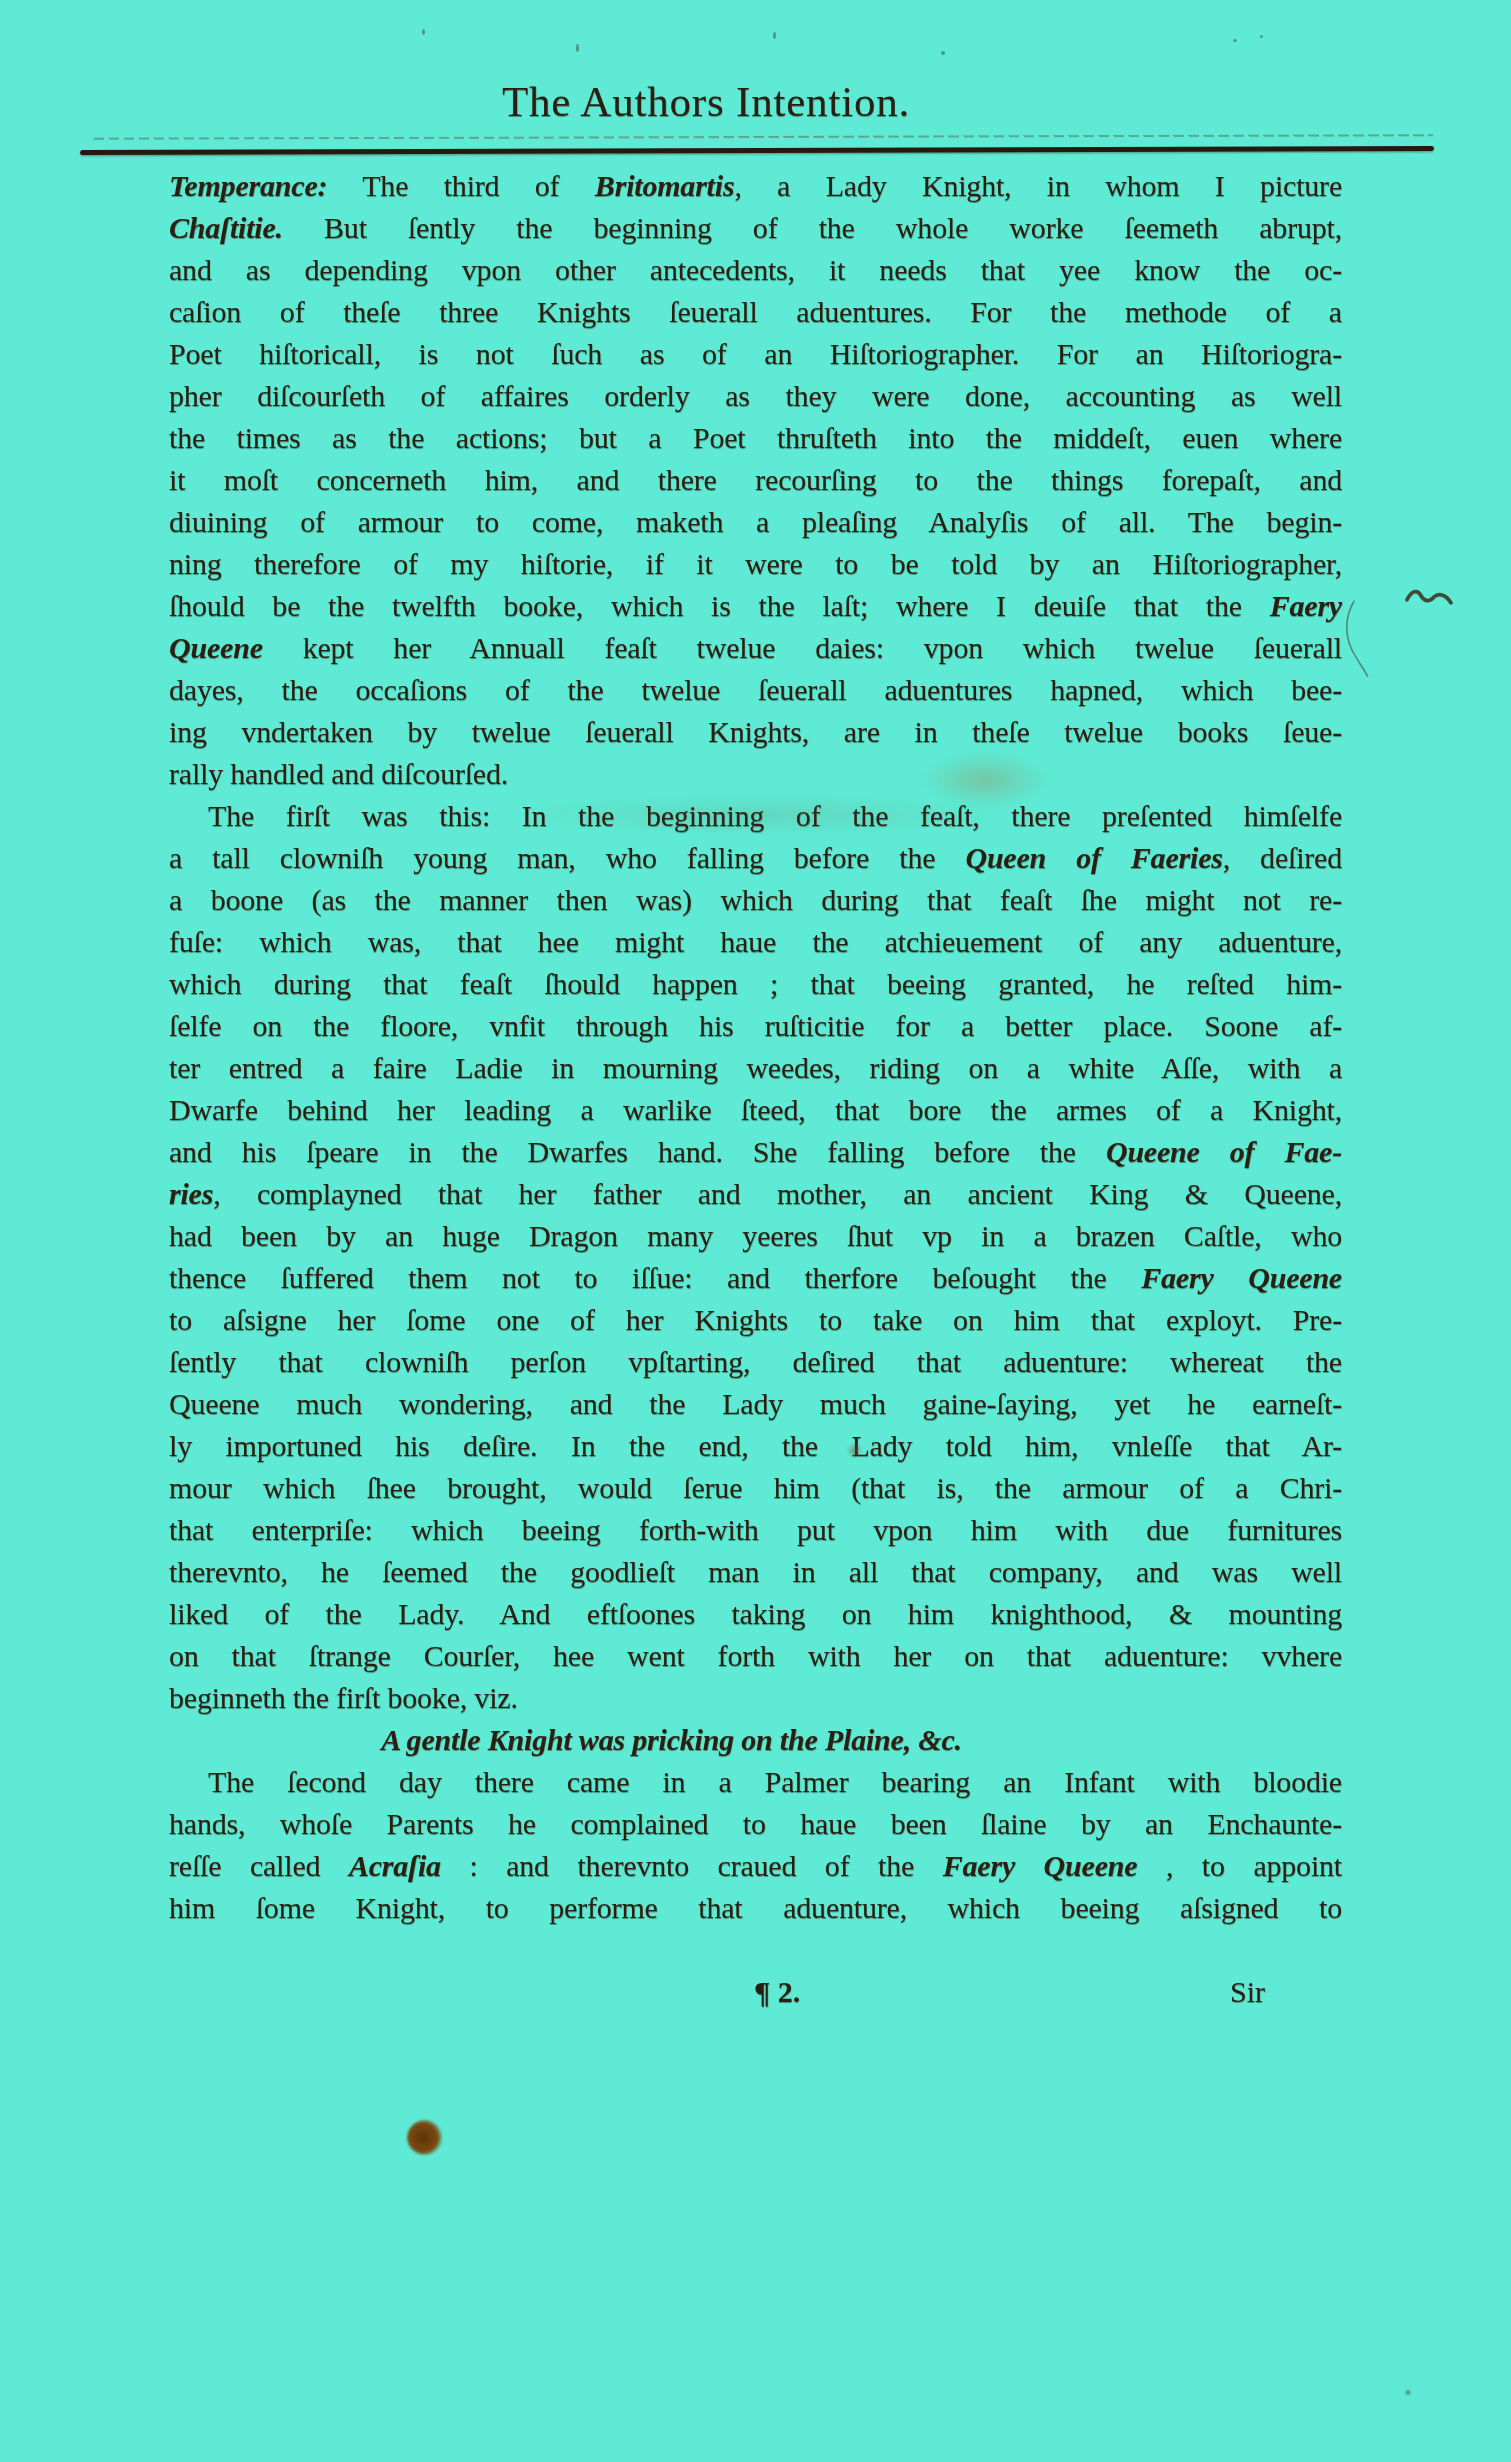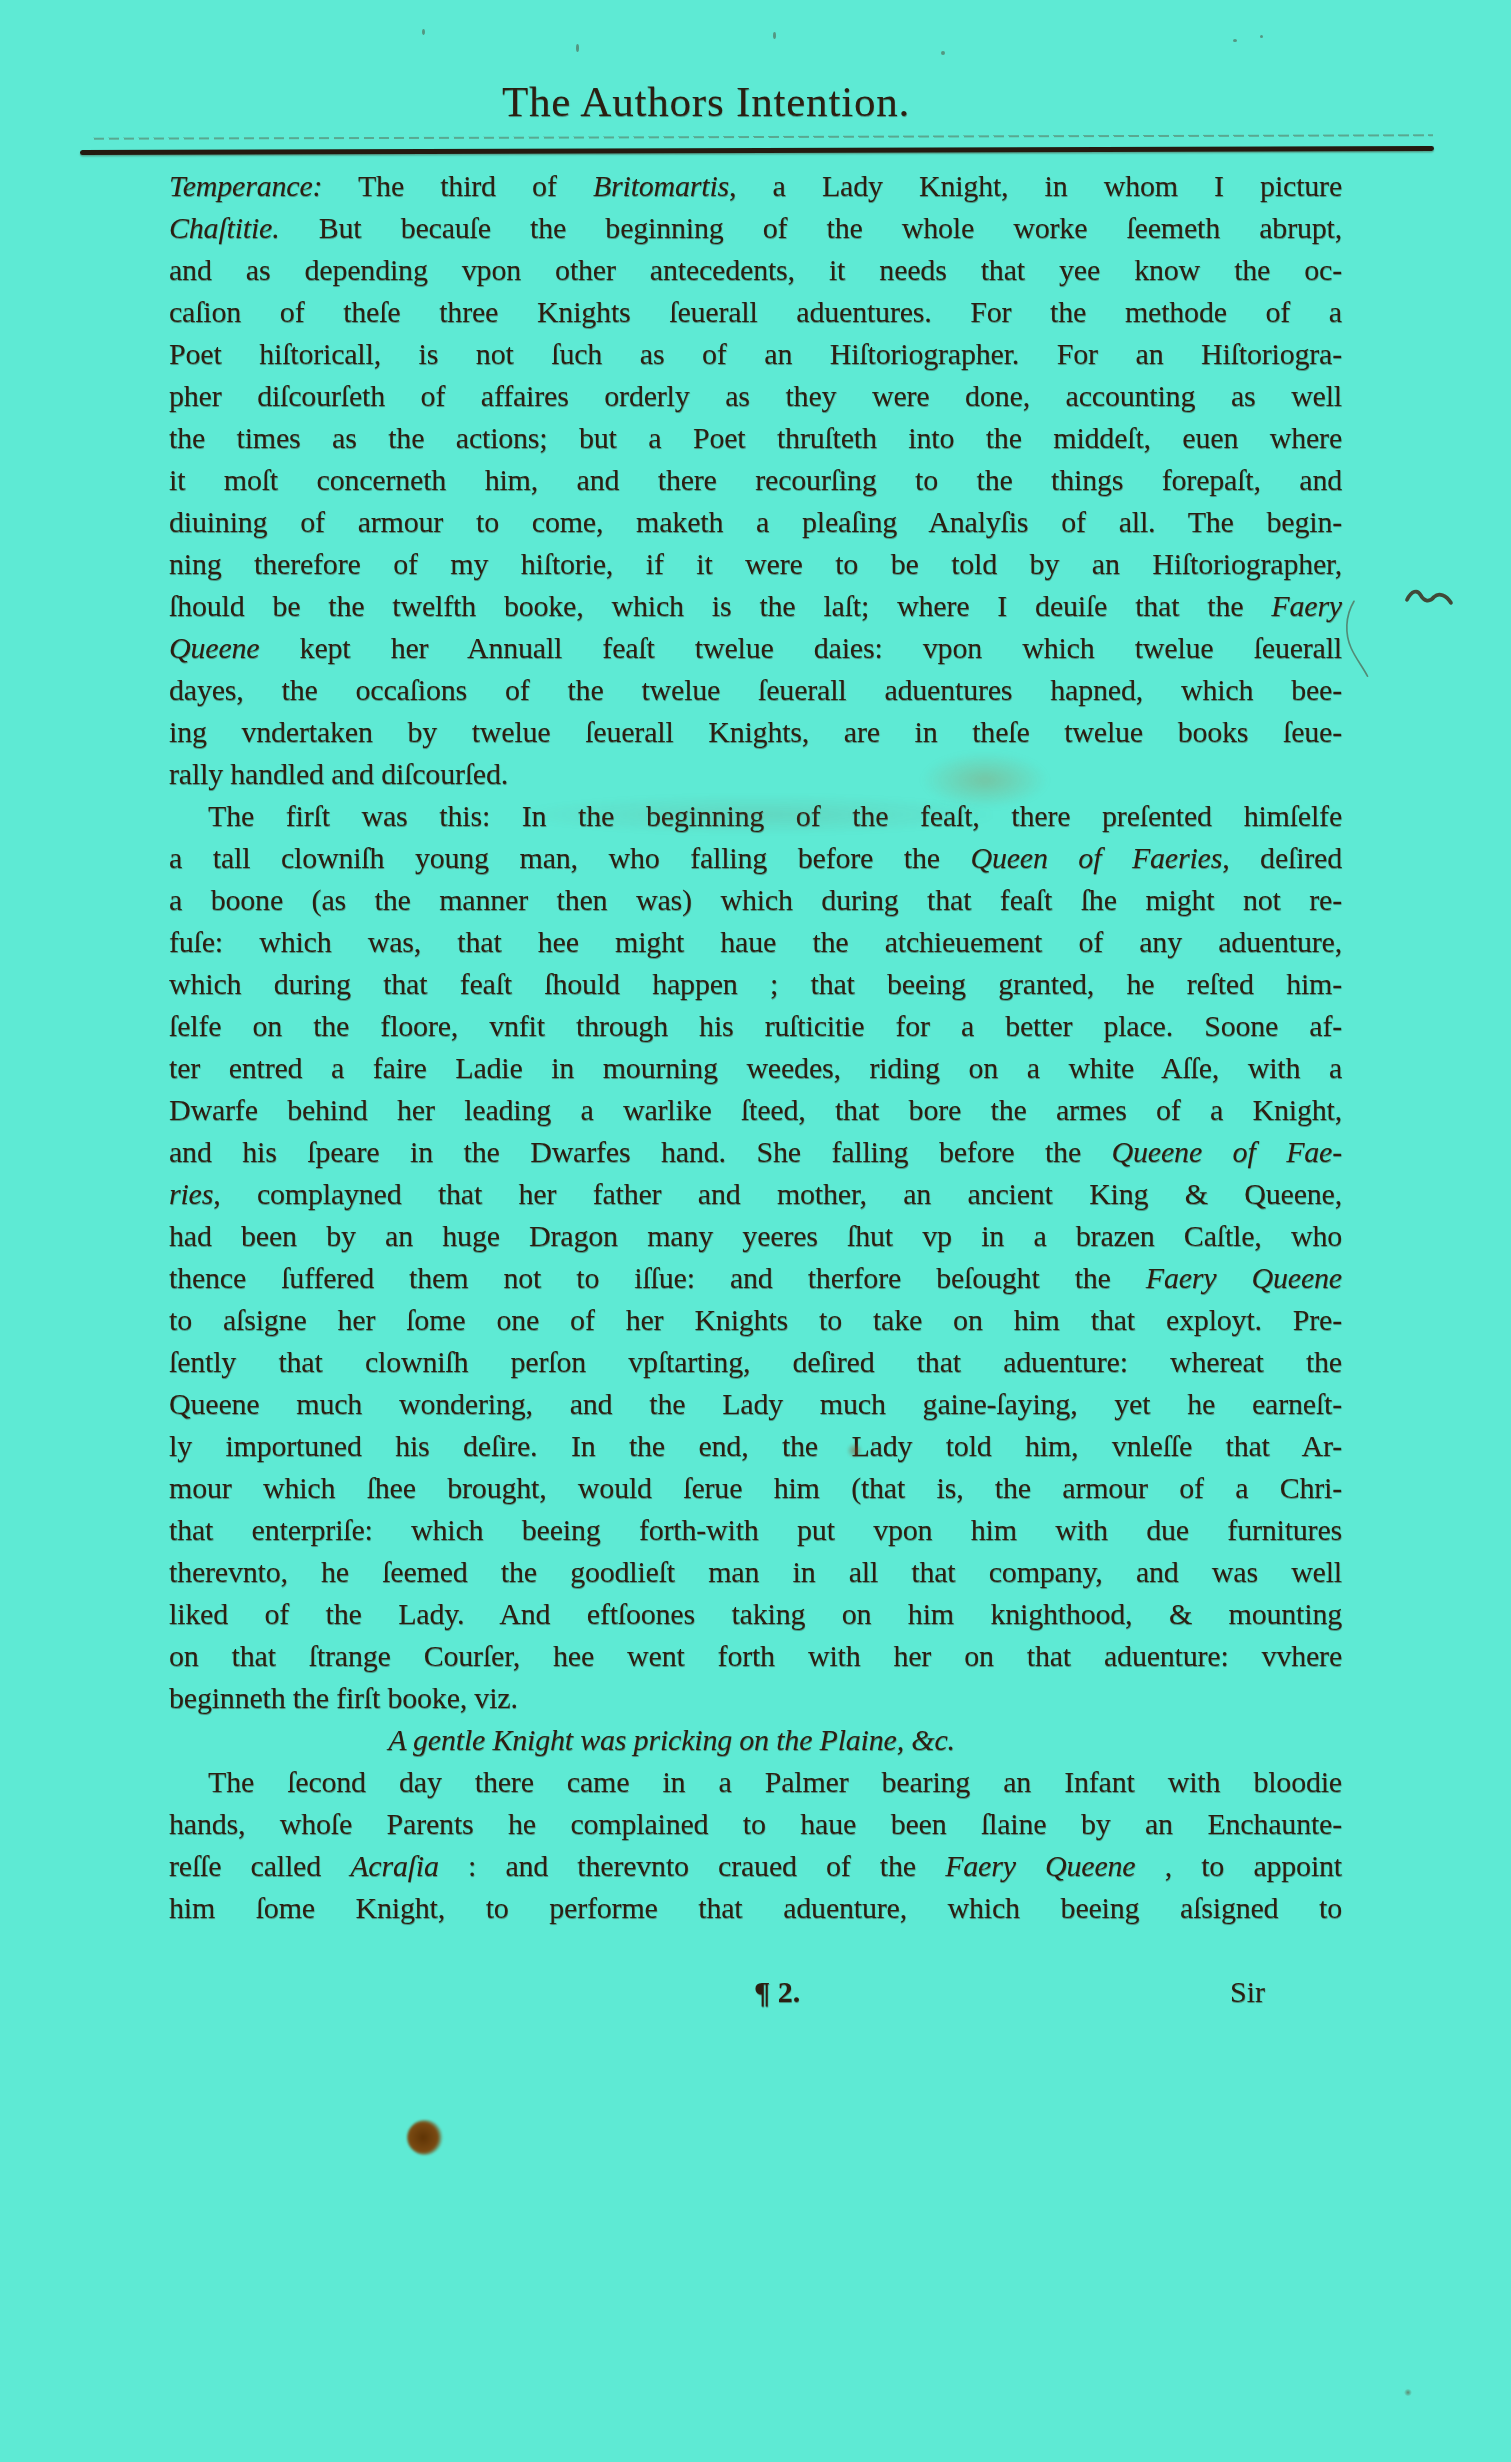--- a/index.html
+++ b/index.html
@@ -42,21 +42,21 @@
   .line{
     text-align:justify;text-align-last:justify;
     min-height:42px;
   }
   .line.end{text-align-last:left;}
   .line.indent{text-indent:39px;}
   .line.verse{
     text-align:left;text-align-last:center;
     font-style:italic;transform:translateX(-84px);
   }
-  .it{font-style:italic;}
+  .it{font-style:italic;font-weight:bold;}
   #signature-line{
     position:absolute;top:1975px;left:169px;width:1173px;height:42px;font-size:30px;
   }
   #signature-mark{position:absolute;left:585px;top:0;font-weight:bold;}
   #catchword{position:absolute;left:1061px;top:0;}
   .stain{position:absolute;border-radius:50%;pointer-events:none;}
   .stain-blot{
     left:407px;top:2120px;width:36px;height:35px;
     background:radial-gradient(circle at 45% 50%, #5f3405 0%, #7a4a12 55%, rgba(122,74,18,0) 75%);
     filter:blur(1.1px);
@@ -88,21 +88,21 @@
 
 <div id="page">
 
   <div id="title" class="ink">The Authors Intention.</div>
 
   <div class="rule-faint"></div>
   <div class="rule-main"></div>
 
   <div id="text-block" class="ink">
       <div class="line"><span class="it">Temperance:</span><span> The third of </span><span class="it">Britomartis</span><span>, a Lady Knight, in whom I picture</span></div>
-      <div class="line"><span class="it">Chaſtitie.</span><span> But becauſe the beginning of the whole worke ſeemeth abrupt,</span></div>
+      <div class="line"><span class="it">Chaſtitie.</span><span> But ſently the beginning of the whole worke ſeemeth abrupt,</span></div>
       <div class="line"><span>and as depending vpon other antecedents, it needs that yee know the oc-</span></div>
       <div class="line"><span>caſion of theſe three Knights ſeuerall aduentures. For the methode of a</span></div>
       <div class="line"><span>Poet hiſtoricall, is not ſuch as of an Hiſtoriographer. For an Hiſtoriogra-</span></div>
       <div class="line"><span>pher diſcourſeth of affaires orderly as they were done, accounting as well</span></div>
       <div class="line"><span>the times as the actions; but a Poet thruſteth into the middeſt, euen where</span></div>
       <div class="line"><span>it moſt concerneth him, and there recourſing to the things forepaſt, and</span></div>
       <div class="line"><span>diuining of armour to come, maketh a pleaſing Analyſis of all. The begin-</span></div>
       <div class="line"><span>ning therefore of my hiſtorie, if it were to be told by an Hiſtoriographer,</span></div>
       <div class="line"><span>ſhould be the twelfth booke, which is the laſt; where I deuiſe that the </span><span class="it">Faery</span></div>
       <div class="line"><span class="it">Queene</span><span> kept her Annuall feaſt twelue daies: vpon which twelue ſeuerall</span></div>

